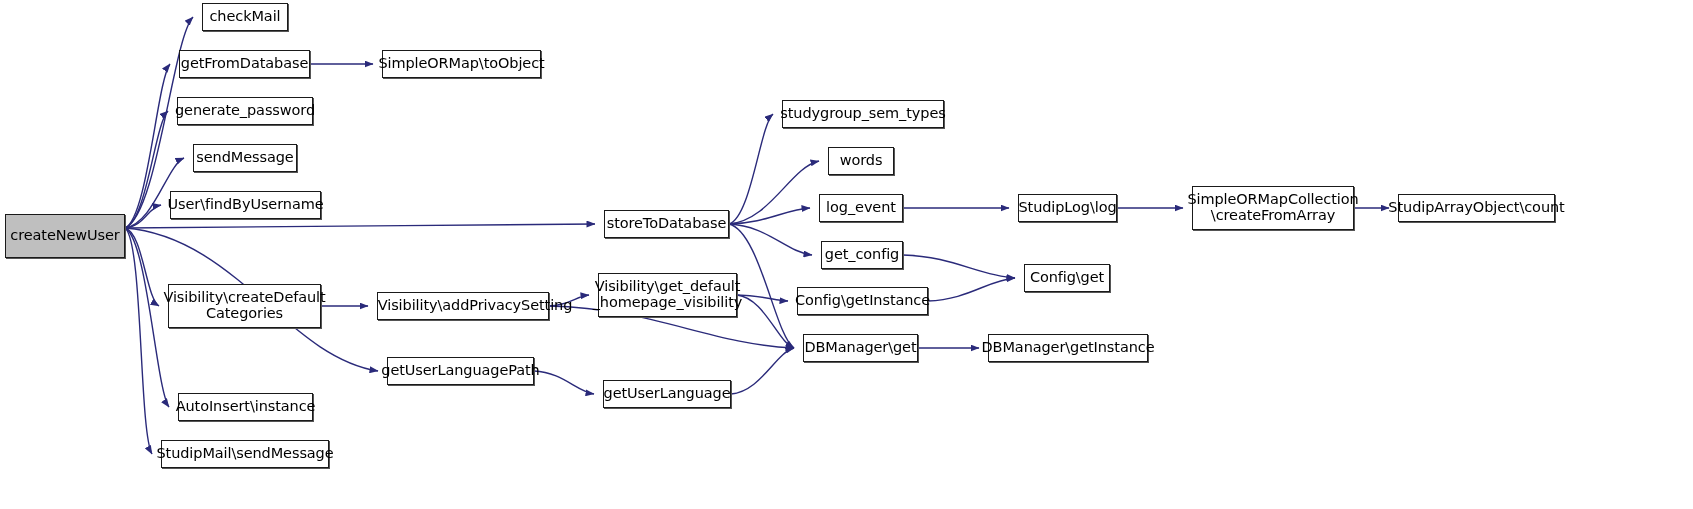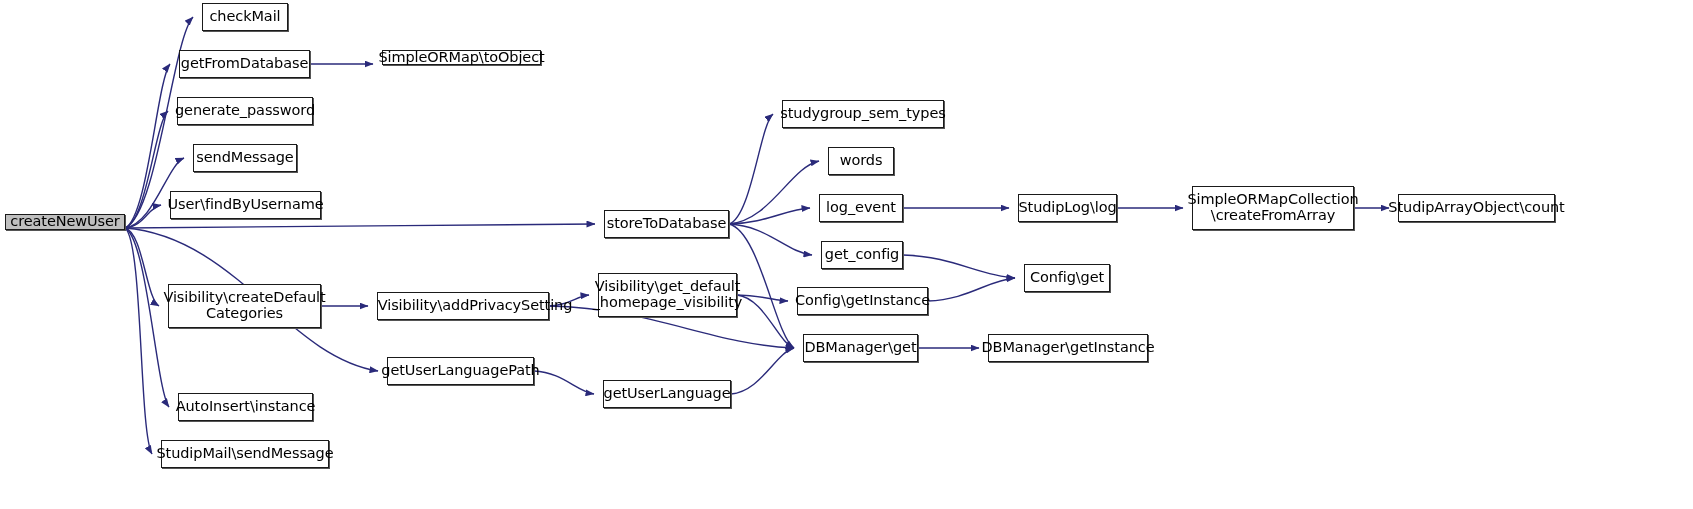--- a/index.html
+++ b/index.html
@@ -82,24 +82,24 @@
         <path d="M549,306 C569.58,305.34 576,296.1 589,295" fill="none" stroke="#2a2a7a" stroke-width="1.4" marker-end="url(#arrow)"></path>
         <path d="M549,306 C655.68,308.52 706.48,343.8 794,348" fill="none" stroke="#2a2a7a" stroke-width="1.4" marker-end="url(#arrow)"></path>
         <path d="M737,295 C762.2,295.36 774.2,300.4 788,301" fill="none" stroke="#2a2a7a" stroke-width="1.4" marker-end="url(#arrow)"></path>
         <path d="M737,295 C764.72,298.18 777.92,342.7 794,348" fill="none" stroke="#2a2a7a" stroke-width="1.4" marker-end="url(#arrow)"></path>
         <path d="M918,348 L979,348" fill="none" stroke="#2a2a7a" stroke-width="1.4" marker-end="url(#arrow)"></path>
         <path d="M534,371 C562.98,372.38 576.78,391.7 594,394" fill="none" stroke="#2a2a7a" stroke-width="1.4" marker-end="url(#arrow)"></path>
         <path d="M731,394 C761.24,391.24 775.64,352.6 794,348" fill="none" stroke="#2a2a7a" stroke-width="1.4" marker-end="url(#arrow)"></path>
       </g>
   </svg>
   <div id="nodes">
-      <div class="node root" style="left: 5px; top: 214px; width: 120px; height: 16px;"><span>createNewUser</span></div>
+      <div class="node root" style="left: 5px; top: 214px; width: 120px; height: 44px;"><span>createNewUser</span></div>
       <div class="node" style="left: 202px; top: 3px; width: 86px; height: 28px;"><span>checkMail</span></div>
       <div class="node" style="left: 179px; top: 50px; width: 131px; height: 28px;"><span>getFromDatabase</span></div>
-      <div class="node" style="left: 382px; top: 50px; width: 159px; height: 15px;"><span>SimpleORMap\toObject</span></div>
+      <div class="node" style="left: 382px; top: 50px; width: 159px; height: 28px;"><span>SimpleORMap\toObject</span></div>
       <div class="node" style="left: 177px; top: 97px; width: 136px; height: 28px;"><span>generate_password</span></div>
       <div class="node" style="left: 193px; top: 144px; width: 104px; height: 28px;"><span>sendMessage</span></div>
       <div class="node" style="left: 170px; top: 191px; width: 151px; height: 28px;"><span>User\findByUsername</span></div>
       <div class="node" style="left: 604px; top: 210px; width: 125px; height: 28px;"><span>storeToDatabase</span></div>
       <div class="node" style="left: 782px; top: 100px; width: 162px; height: 28px;"><span>studygroup_sem_types</span></div>
       <div class="node" style="left: 828px; top: 147px; width: 66px; height: 28px;"><span>words</span></div>
       <div class="node" style="left: 819px; top: 194px; width: 84px; height: 28px;"><span>log_event</span></div>
       <div class="node" style="left: 1018px; top: 194px; width: 99px; height: 28px;"><span>StudipLog\log</span></div>
       <div class="node" style="left: 1192px; top: 186px; width: 162px; height: 44px;"><span>SimpleORMapCollection
 \createFromArray</span></div>

